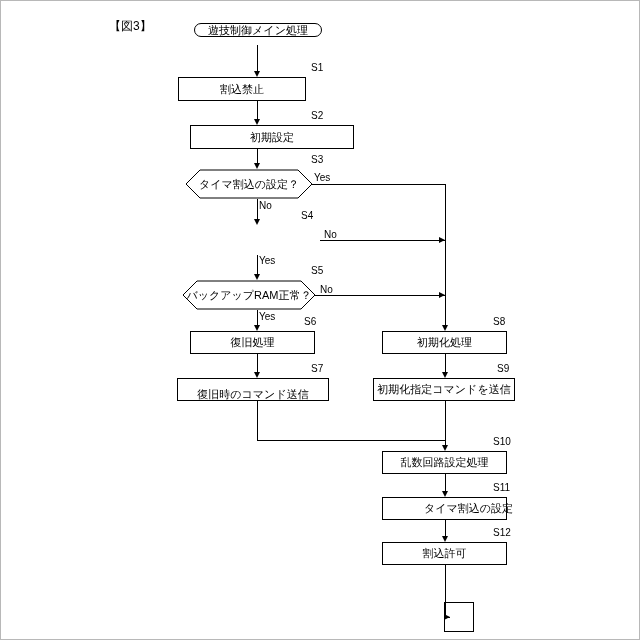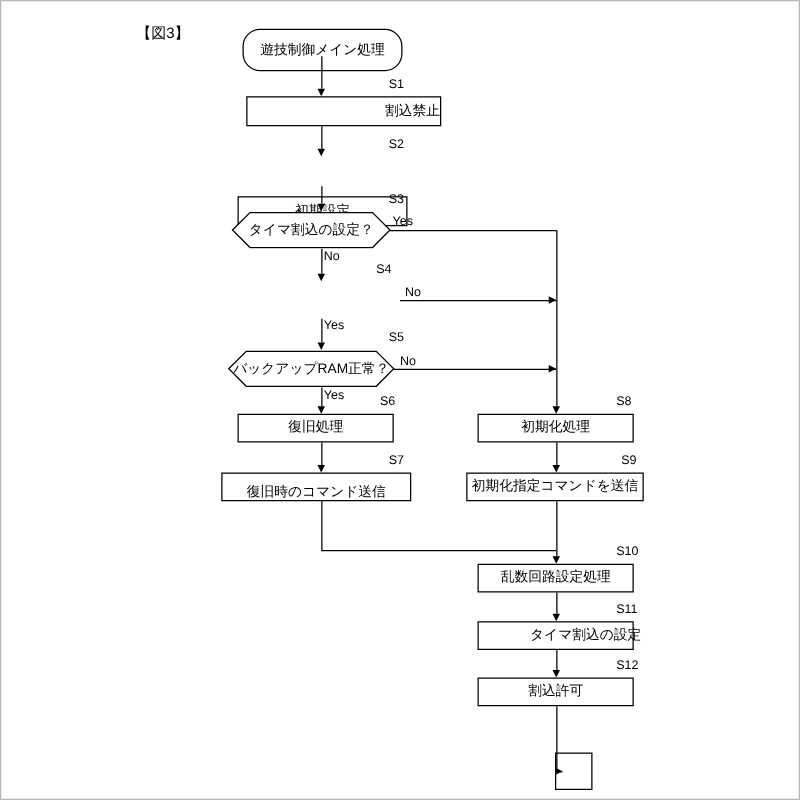--- a/index.html
+++ b/index.html
@@ -110,30 +110,30 @@
     background: #ffffff;
   }
 </style>
 </head>
 <body>
 
 <div id="page">
 
   <div class="fig-label">【図3】</div>
 
-  <div class="node terminal" style="left:193px; top:22px; width:128px; height:34px;">
+  <div class="node terminal" style="left:193px; top:22px; width:128px; height:14px;">
     <span>遊技制御メイン処理</span>
   </div>
 
-  <div class="node" style="left:196px; top:76px; width:156px; height:24px;justify-content:flex-end;">
+  <div class="node" style="left:177px; top:76px; width:128px; height:24px;">
     <span>割込禁止</span>
   </div>
   <div class="step-id" style="left:310px; top:61px;">S1</div>
 
-  <div class="node" style="left:189px; top:124px; width:136px; height:24px;margin-top:32px;">
+  <div class="node" style="left:189px; top:124px; width:164px; height:24px;">
     <span>初期設定</span>
   </div>
   <div class="step-id" style="left:310px; top:109px;">S2</div>
 
   <div class="node decision" style="left:173px; top:168px; width:150px; height:30px;">
     <div class="hexwrap">
       <svg width="150" height="30" viewBox="0 0 150 30">
         <polygon points="12,15 26,1 124,1 138,15 124,29 26,29" fill="#ffffff" stroke="#000000" stroke-width="1"></polygon>
       </svg>
     </div>

